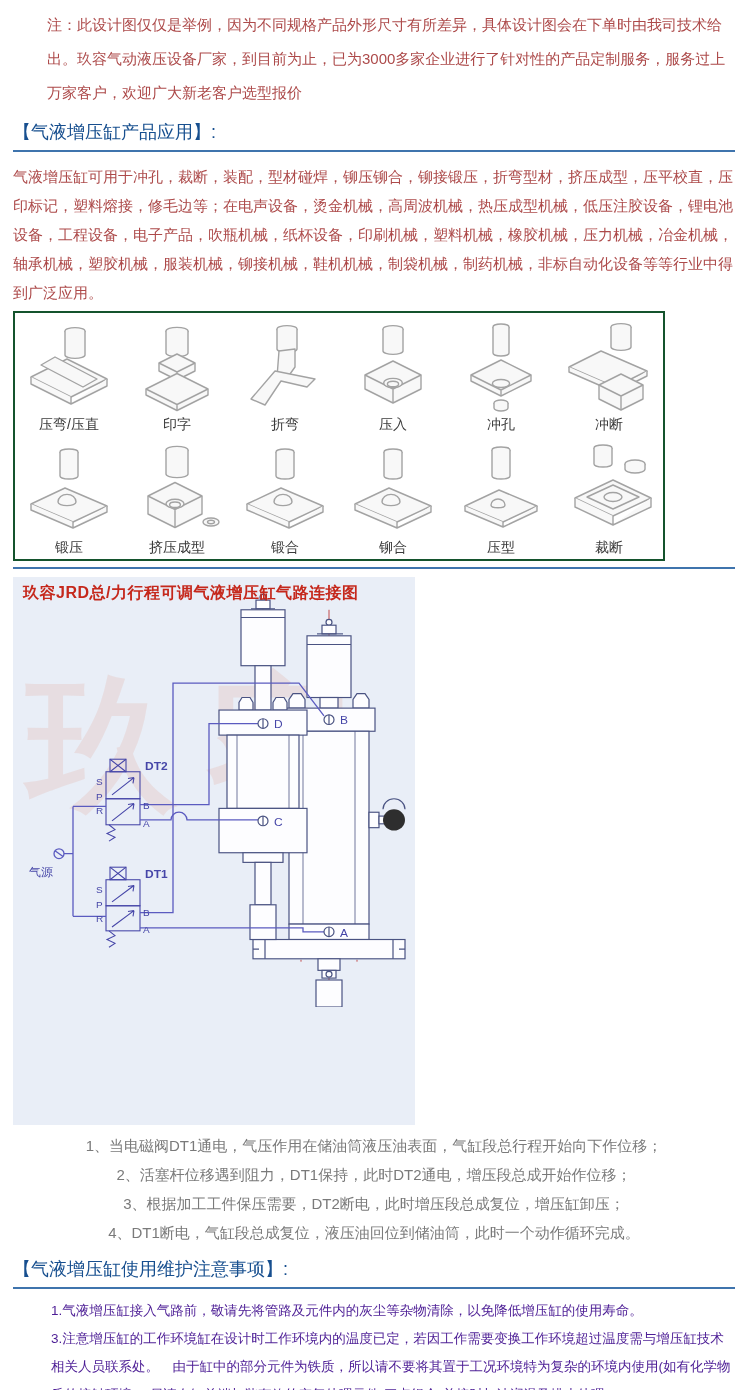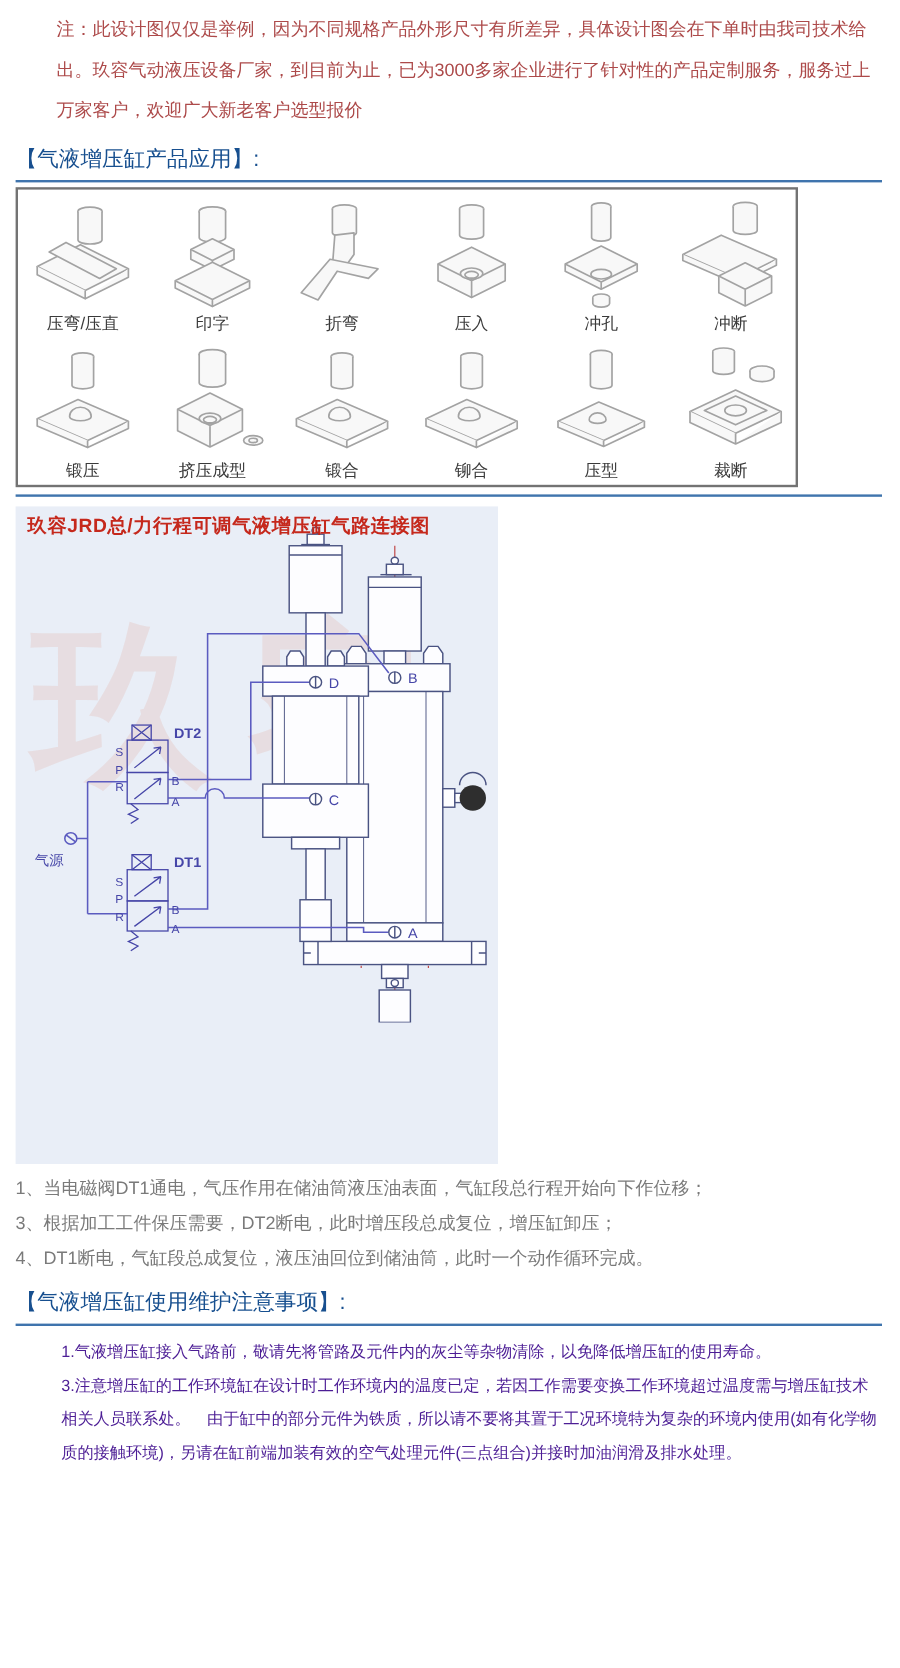--- a/index.html
+++ b/index.html
@@ -2,45 +2,46 @@
 <html><head>
 <meta charset="utf-8">
 <style>
   html,body{margin:0;padding:0;background:#fff;}
   body{width:750px;min-height:1390px;font-family:"Liberation Sans","DejaVu Sans",sans-serif;color:#777;}
   .wrap{padding:8px 15px 0 13px;}
   .top-note{color:#ad4a4a;font-size:15px;line-height:34px;margin-left:34px;}
   h2.sec{color:#174f8f;font-size:18px;font-weight:normal;margin:10px 0 0;line-height:24px;}
   .rule{border:none;border-top:2px solid #3f74ad;margin:6px 0 0;}
   .desc{color:#ad4a4a;font-size:15px;line-height:29px;margin-top:10px;}
-  .appbox{border:2px solid #737373;width:648px;margin-top:4px;display:grid;grid-template-columns:repeat(6,1fr);background:#fff;}
+  .appbox{border:2px solid #14532d;width:648px;margin-top:4px;display:grid;grid-template-columns:repeat(6,1fr);background:#fff;}
   .app-cell{height:120px;display:flex;flex-direction:column;align-items:center;justify-content:flex-end;padding-bottom:3px;}
   .app-label{font-size:14px;color:#3a3a3a;line-height:18px;white-space:nowrap;}
   .diagram{position:relative;width:402px;height:548px;background:#e9eef7;margin-top:8px;overflow:hidden;}
   .diag-title{position:absolute;top:6px;left:10px;color:#c5281c;font-weight:bold;font-size:16px;letter-spacing:.5px;z-index:3;}
   .watermark{position:absolute;top:95px;left:14px;font-size:150px;font-weight:bold;line-height:1;color:rgba(221,134,114,0.16);letter-spacing:30px;z-index:1;font-family:"Liberation Serif","DejaVu Serif",serif;}
   .diagram svg{position:absolute;top:0;left:0;z-index:2;}
   .seq-intro{color:#3a5fc0;font-size:15px;margin-top:14px;line-height:20px;}
-  .seq-list{margin-top:6px;}
+  .seq-list{margin-top:6px;text-align:center;}
   .seq-item{color:#7a7a7a;font-size:15px;line-height:29px;}
   .notes{margin-top:8px;}
   .note-item{color:#4c1d95;font-size:13.5px;line-height:28px;margin-left:38px;}
   .dtxt{fill:#4646a8;font-size:12px;font-family:"Liberation Sans","DejaVu Sans",sans-serif;}
   .dtxt-s{fill:#4646a8;font-size:10px;font-family:"Liberation Sans","DejaVu Sans",sans-serif;}
 </style>
 </head>
 <body>
 
 <div class="wrap">
 
   <div class="top-note">注：此设计图仅仅是举例，因为不同规格产品外形尺寸有所差异，具体设计图会在下单时由我司技术给出。玖容气动液压设备厂家，到目前为止，已为3000多家企业进行了针对性的产品定制服务，服务过上万家客户，欢迎广大新老客户选型报价</div>
 
   <h2 class="sec">【气液增压缸产品应用】:</h2>
   <hr class="rule">
 
+  <div class="desc">气液增压缸可用于冲孔，裁断，装配，型材碰焊，铆压铆合，铆接锻压，折弯型材，挤压成型，压平校直，压印标记，塑料熔接，修毛边等；在电声设备，烫金机械，高周波机械，热压成型机械，低压注胶设备，锂电池设备，工程设备，电子产品，吹瓶机械，纸杯设备，印刷机械，塑料机械，橡胶机械，压力机械，冶金机械，轴承机械，塑胶机械，服装机械，铆接机械，鞋机机械，制袋机械，制药机械，非标自动化设备等等行业中得到广泛应用。</div>
 
   <div class="appbox">
       <div class="app-cell">
         <svg width="100" height="96" viewBox="0 0 100 96">
           <ellipse stroke="#a3a3a3" stroke-width="1.4" fill="#f8f8f8" stroke-linejoin="round" cx="56" cy="12" rx="10" ry="3.3333333333333335"></ellipse>
           <path stroke="#a3a3a3" stroke-width="1.4" fill="#f8f8f8" stroke-linejoin="round" d="M46,12 v24 a10,3.3333333333333335 0 0 0 20,0 v-24"></path>
           <path stroke="#a3a3a3" stroke-width="1.4" fill="#f8f8f8" stroke-linejoin="round" d="M12,58 L48,40 L88,60 L52,78 Z"></path>
           <path stroke="#a3a3a3" stroke-width="1.4" fill="#f8f8f8" stroke-linejoin="round" d="M12,58 v7 L52,85 v-7 M88,60 v7 L52,85"></path>
           <path stroke="#a3a3a3" stroke-width="1.4" fill="#f8f8f8" stroke-linejoin="round" d="M22,46 L64,68 L78,60 L36,38 Z"></path>
         </svg>
@@ -277,20 +278,21 @@
         <text class="dtxt" x="327" y="153">B</text>
         <text class="dtxt" x="261" y="157">D</text>
         <text class="dtxt" x="261" y="258">C</text>
         <text class="dtxt" x="327" y="373">A</text>
       </g>
     </svg>
   </div>
 
   <div class="seq-list">
       <div class="seq-item">1、当电磁阀DT1通电，气压作用在储油筒液压油表面，气缸段总行程开始向下作位移；</div>
+      <div class="seq-item">2、活塞杆位移遇到阻力，DT1保持，此时DT2通电，增压段总成开始作位移；</div>
       <div class="seq-item">3、根据加工工件保压需要，DT2断电，此时增压段总成复位，增压缸卸压；</div>
       <div class="seq-item">4、DT1断电，气缸段总成复位，液压油回位到储油筒，此时一个动作循环完成。</div>
     </div>
 
   <h2 class="sec">【气液增压缸使用维护注意事项】:</h2>
   <hr class="rule">
 
   <div class="notes">
       <div class="note-item">1.气液增压缸接入气路前，敬请先将管路及元件内的灰尘等杂物清除，以免降低增压缸的使用寿命。</div>
       <div class="note-item">3.注意增压缸的工作环境缸在设计时工作环境内的温度已定，若因工作需要变换工作环境超过温度需与增压缸技术相关人员联系处。　由于缸中的部分元件为铁质，所以请不要将其置于工况环境特为复杂的环境内使用(如有化学物质的接触环境)，另请在缸前端加装有效的空气处理元件(三点组合)并接时加油润滑及排水处理。</div>

